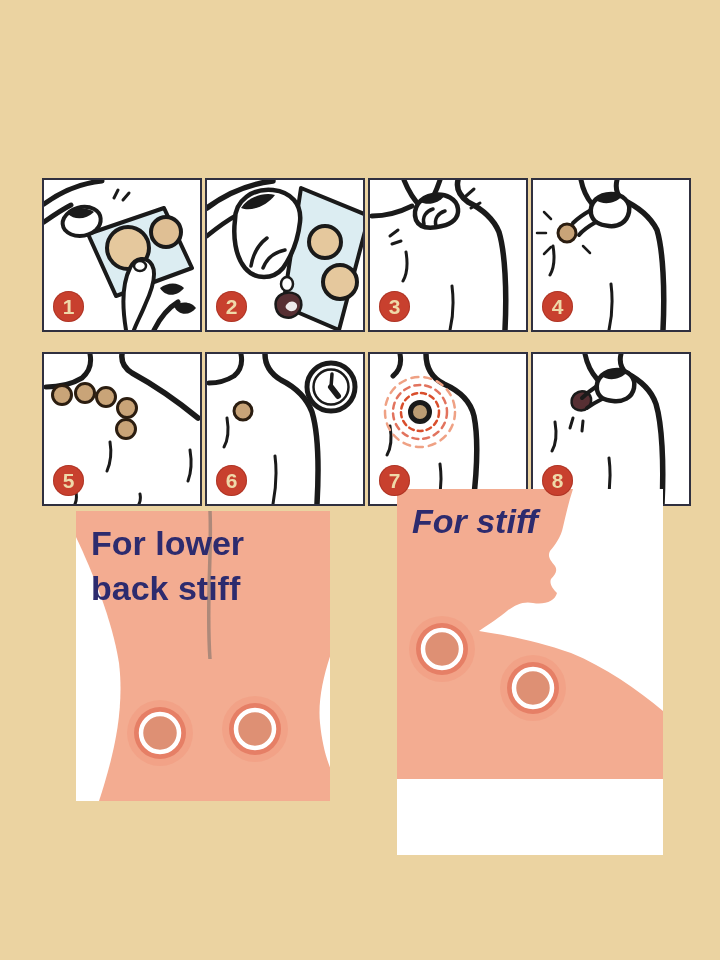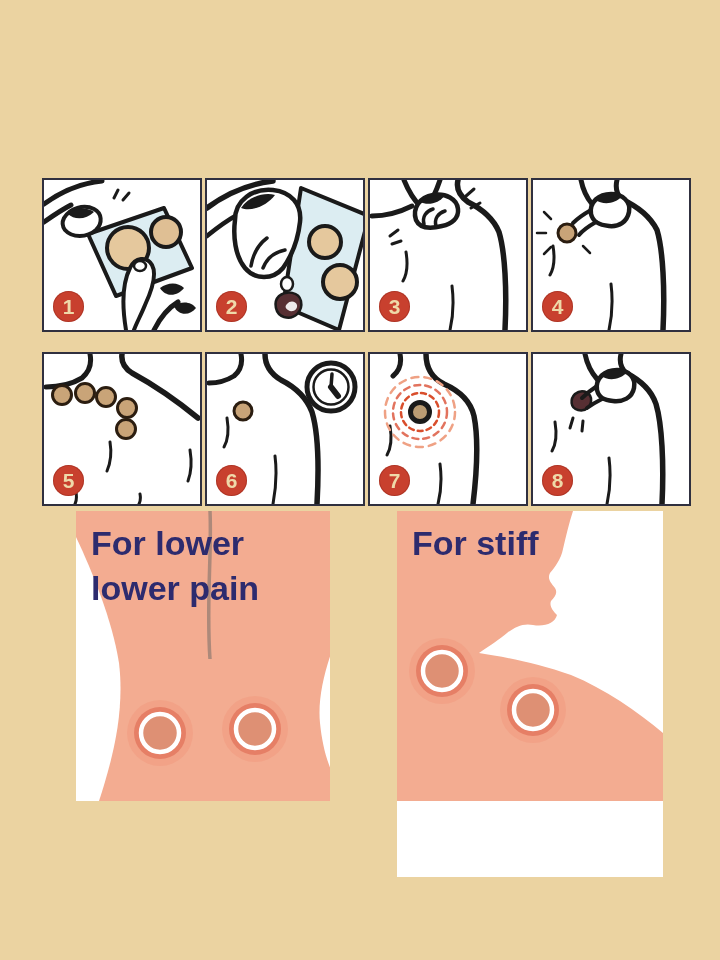--- a/index.html
+++ b/index.html
@@ -231,25 +231,25 @@
         <circle cx="84" cy="222" r="19" fill="#de9074" stroke="#ffffff" stroke-width="4.5"></circle>
       </g>
       <g>
         <circle cx="179" cy="218" r="33" fill="#f2a287"></circle>
         <circle cx="179" cy="218" r="26" fill="#e67f66"></circle>
         <circle cx="179" cy="218" r="19" fill="#de9074" stroke="#ffffff" stroke-width="4.5"></circle>
       </g>
     </svg>
     <div class="usage-label">
       <div>For lower</div>
-      <div>lower pain</div>
-    </div>
-  </div>
-
-  <div class="big-panel" style="left:397px;top:511px;width:266px;height:366px;">
+      <div>back stiff</div>
+    </div>
+  </div>
+
+  <div class="big-panel" style="left:397px;top:489px;width:266px;height:366px;font-style:italic;">
     <svg viewBox="0 0 266 290" width="266" height="290">
       <rect x="0" y="0" width="266" height="290" fill="#f3ac91"></rect>
       <path d="M176,0 L266,0 L266,222 C240,200 208,178 174,164 C140,152 108,146 82,142 C94,134 103,128 110,122 C118,116 126,112 136,114 C148,116 158,112 160,104 C156,100 152,95 154,90 C158,86 161,82 158,77 C154,72 150,68 153,62 C158,56 164,48 166,38 C169,25 172,12 176,0 Z" fill="#ffffff"></path>
       <g>
         <circle cx="45" cy="160" r="33" fill="#f2a287"></circle>
         <circle cx="45" cy="160" r="26" fill="#e67f66"></circle>
         <circle cx="45" cy="160" r="19" fill="#de9074" stroke="#ffffff" stroke-width="4.5"></circle>
       </g>
       <g>
         <circle cx="136" cy="199" r="33" fill="#f2a287"></circle>

